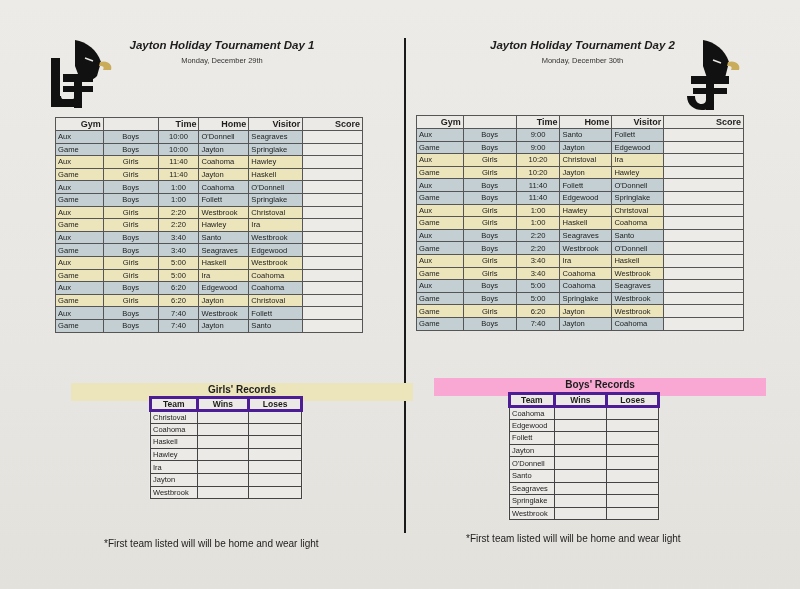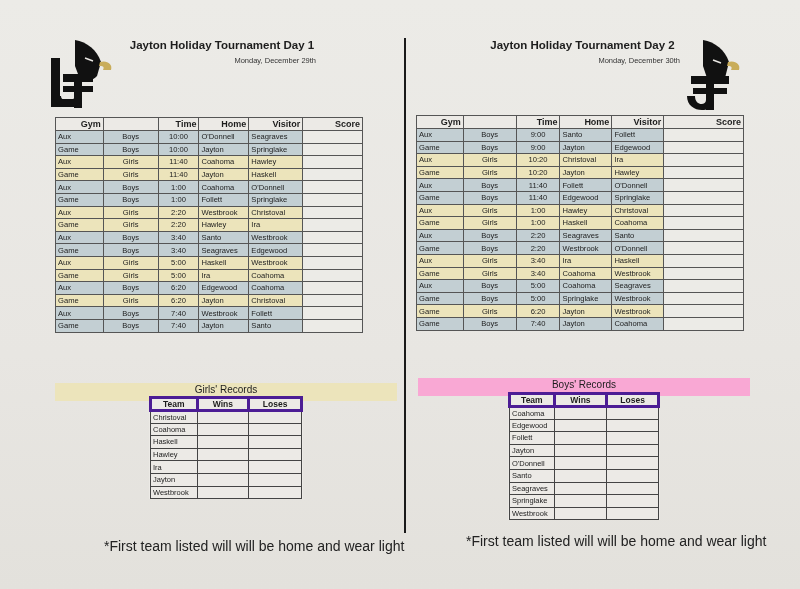--- a/index.html
+++ b/index.html
@@ -12,54 +12,54 @@
   }
   .paper {
     position: absolute; left: 0; top: 0; width: 800px; height: 589px;
     background: linear-gradient(180deg, #ecebe7 0%, #e8e6e2 60%, #e3e1dc 100%);
   }
   .divider {
     position: absolute; left: 404px; top: 38px; width: 2px; height: 495px;
     background: #1a1a1a;
   }
   .title {
-    position: absolute; font-weight: bold; font-size: 11.5px; text-align: center; white-space: nowrap;
+    position: absolute; font-weight: bold; font-size: 11.5px; text-align: center; white-space: nowrap; font-style: italic;
   }
   .subtitle {
-    position: absolute; font-size: 7.5px; text-align: right; white-space: nowrap; color: #333;
+    position: absolute; font-size: 7.5px; text-align: center; white-space: nowrap; color: #333;
   }
   .logo { position: absolute; width: 70px; height: 76px; }
 
   table.sched {
     position: absolute; border-collapse: collapse; font-size: 7.6px;
   }
   table.sched th {
     font-size: 9px; font-weight: bold; height: 13px; border: 1px solid #555; background: #eceae6;
     padding: 0 2px;
     text-align: right;
   }
   table.sched td {
     height: 12.6px; border: 1px solid #555; padding: 0 2px; white-space: nowrap;
   }
   tr.boys td.c { background: #c3cfd3; }
   tr.girls td.c { background: #ece4bb; }
   td.score { background: #ecebe7; }
   td.center { text-align: center; }
 
   .rec-band {
-    position: absolute; height: 18px; font-weight: normal; font-size: 10px; text-align: center; line-height: 14px;
+    position: absolute; height: 18px; font-weight: bold; font-size: 10px; text-align: center; line-height: 14px; margin-left: 16px;
   }
   .rec-band.girls { background: #ece4bb; }
   .rec-band.boys { background: #f9a8d4; }
 
   table.rec { position: absolute; border-collapse: collapse; font-size: 7.5px; background: #eceae6; }
   table.rec th { font-size: 8.5px; font-weight: bold; border: 3px solid #4c1d95; height: 12px; padding: 0 2px; }
   table.rec td { border: 1px solid #444; height: 12.6px; padding: 0 2px; white-space: nowrap; }
 
-  .note { position: absolute; font-size: 14px; white-space: nowrap; color: #222; }
+  .note { position: absolute; font-size: 10px; white-space: nowrap; color: #222; }
 </style>
 </head>
 <body>
 
 <div class="paper"></div>
 <div class="divider"></div>
 
 <svg class="logo" style="left:47px; top:36px;" viewBox="0 0 70 76">
   <path d="M28 4 C40 6 50 14 54 26 L50 40 C46 44 40 46 34 46 L28 30 Z" fill="#111"></path>
   <path d="M38 22 l8 3" stroke="#e9e7e3" stroke-width="1.4"></path>

